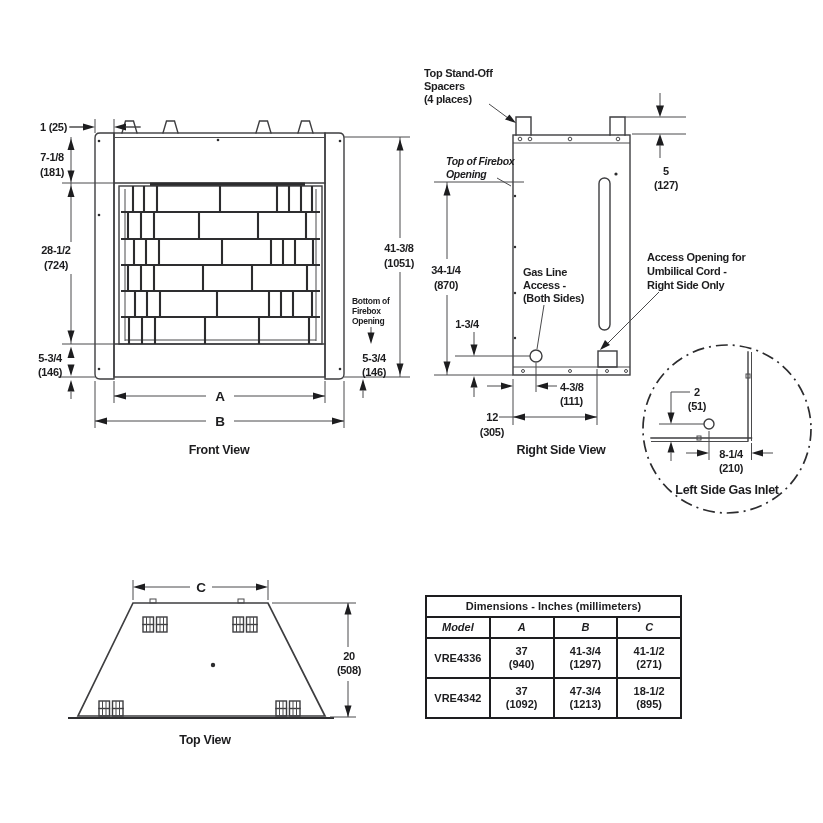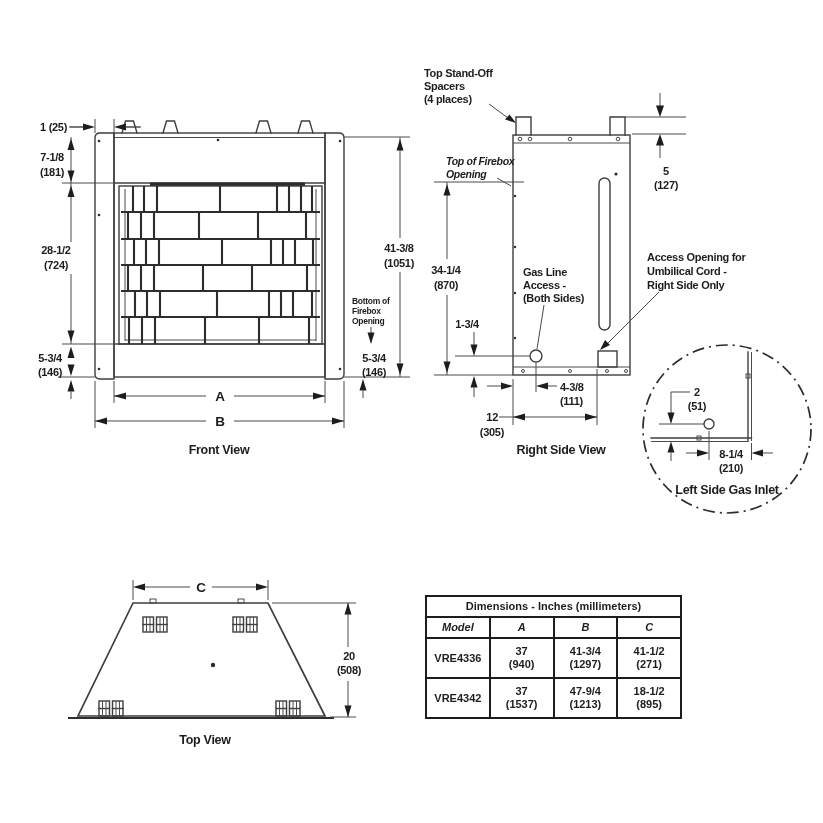--- a/index.html
+++ b/index.html
@@ -378,24 +378,24 @@
           </td>
       <td>
             <div>41-1/2</div>
             <div>(271)</div>
           </td>
     </tr>
     <tr class="data-row">
       <td>VRE4342</td>
       <td>
             <div>37</div>
-            <div>(1537)</div>
-          </td>
-      <td>
-            <div>47-9/4</div>
+            <div>(1092)</div>
+          </td>
+      <td>
+            <div>47-3/4</div>
             <div>(1213)</div>
           </td>
       <td>
             <div>18-1/2</div>
             <div>(895)</div>
           </td>
     </tr>
   </tbody>
 </table>
 </div>

